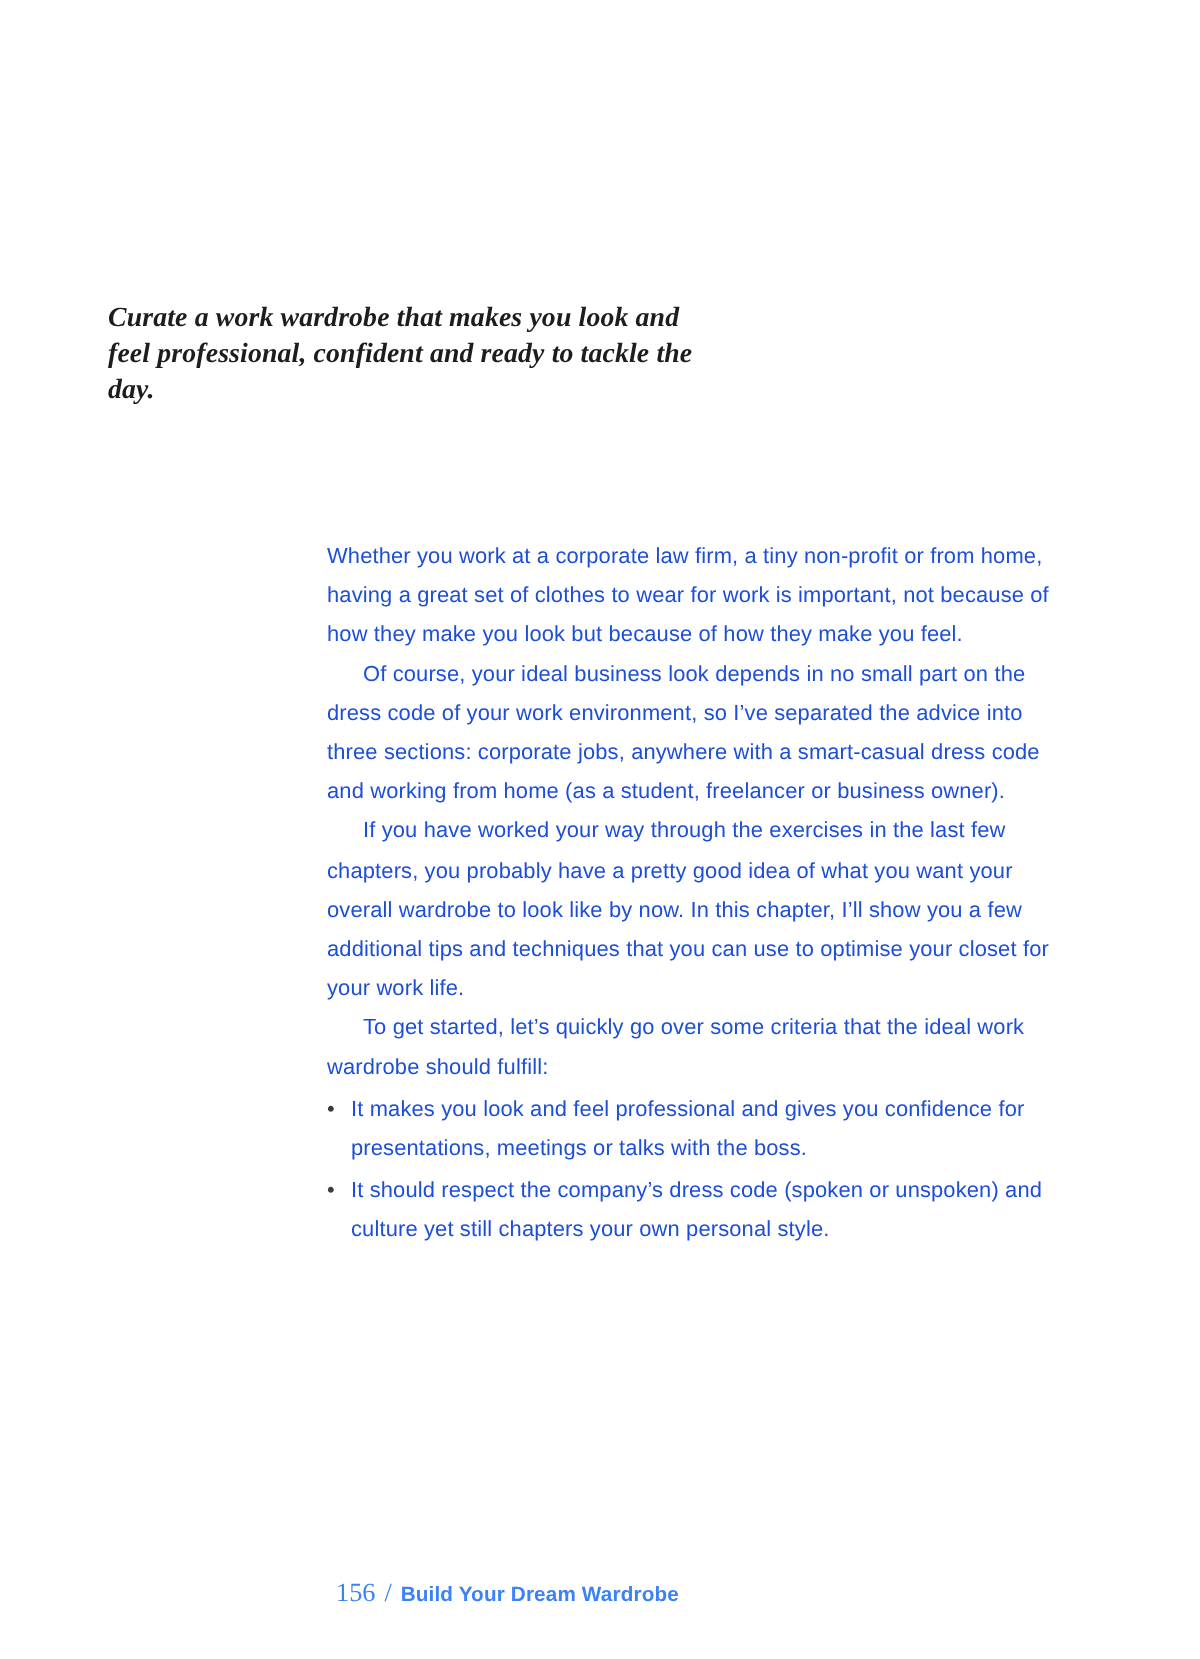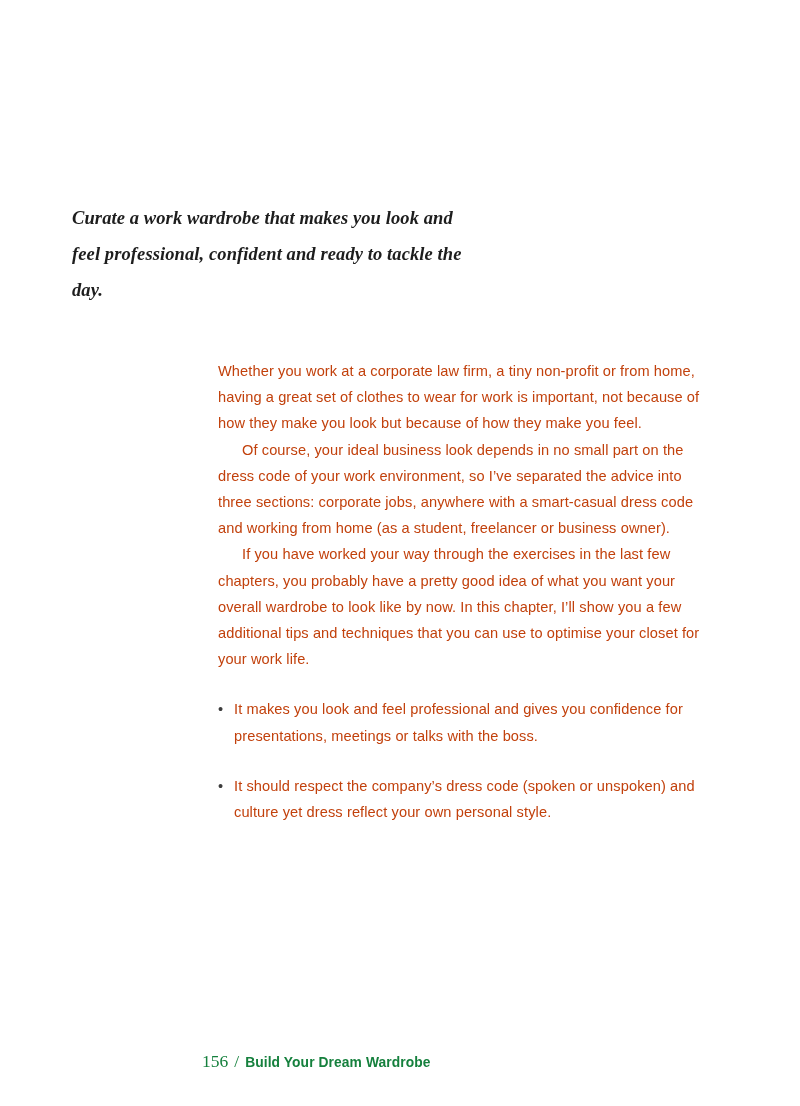--- a/index.html
+++ b/index.html
@@ -17,66 +17,66 @@
   }
   .quote {
     position: absolute;
     left: 72px;
     top: 200px;
     width: 404px;
     font-family: "Liberation Serif", serif;
     font-style: italic;
     font-weight: 600;
     font-size: 18.5px;
-    line-height: 36px;
+    line-height: 24px;
     color: #1d1d1d;
     letter-spacing: 0.1px;
   }
   .body-text {
     position: absolute;
     left: 218px;
     top: 358px;
     width: 487px;
     font-family: "Liberation Sans", sans-serif;
     font-size: 14.6px;
     line-height: 26.2px;
-    color: #c2410c;
+    color: #1d4ed8;
     letter-spacing: 0.1px;
   }
   .body-text p {
     margin: 0;
   }
   .body-text p.indent {
     text-indent: 24px;
   }
   .bullets {
     margin: 2px 0 0 0;
     padding: 0;
     list-style: none;
   }
   .bullets li {
     position: relative;
     padding-left: 16px;
-    margin-top: 24px;
+    margin-top: 2px;
   }
   .bullets li::before {
     content: "\2022";
     position: absolute;
     left: 0;
     top: 0;
     color: #3c3c3c;
   }
   .page-footer {
     position: absolute;
-    left: 202px;
+    left: 224px;
     top: 1007px;
     display: flex;
     align-items: baseline;
     gap: 6px;
-    color: #15803d;
+    color: #3b82f6;
   }
   .page-footer .pagenum {
     font-family: "Liberation Serif", serif;
     font-size: 17.5px;
   }
   .page-footer .sep {
     font-family: "Liberation Serif", serif;
     font-size: 17.5px;
   }
   .page-footer .booktitle {
@@ -91,24 +91,25 @@
 <body>
 
 <div class="book-page">
 
   <div class="quote">Curate a work wardrobe that makes you look and feel professional, confident and ready to tackle the day.</div>
 
   <div class="body-text">
     <p>Whether you work at a corporate law firm, a tiny non-profit or from home, having a great set of clothes to wear for work is important, not because of how they make you look but because of how they make you feel.</p>
     <p class="indent">Of course, your ideal business look depends in no small part on the dress code of your work environment, so I’ve separated the advice into three sections: corporate jobs, anywhere with a smart-casual dress code and working from home (as a student, freelancer or business owner).</p>
     <p class="indent">If you have worked your way through the exercises in the last few chapters, you probably have a pretty good idea of what you want your overall wardrobe to look like by now. In this chapter, I’ll show you a few additional tips and techniques that you can use to optimise your closet for your work life.</p>
+    <p class="indent">To get started, let’s quickly go over some criteria that the ideal work wardrobe should fulfill:</p>
 
     <ul class="bullets">
       <li>It makes you look and feel professional and gives you confidence for presentations, meetings or talks with the boss.</li>
-      <li>It should respect the company’s dress code (spoken or unspoken) and culture yet dress reflect your own personal style.</li>
+      <li>It should respect the company’s dress code (spoken or unspoken) and culture yet still chapters your own personal style.</li>
     </ul>
   </div>
 
   <div class="page-footer">
     <span class="pagenum">156</span>
     <span class="sep">/</span>
     <span class="booktitle">Build Your Dream Wardrobe</span>
   </div>
 
 </div>

